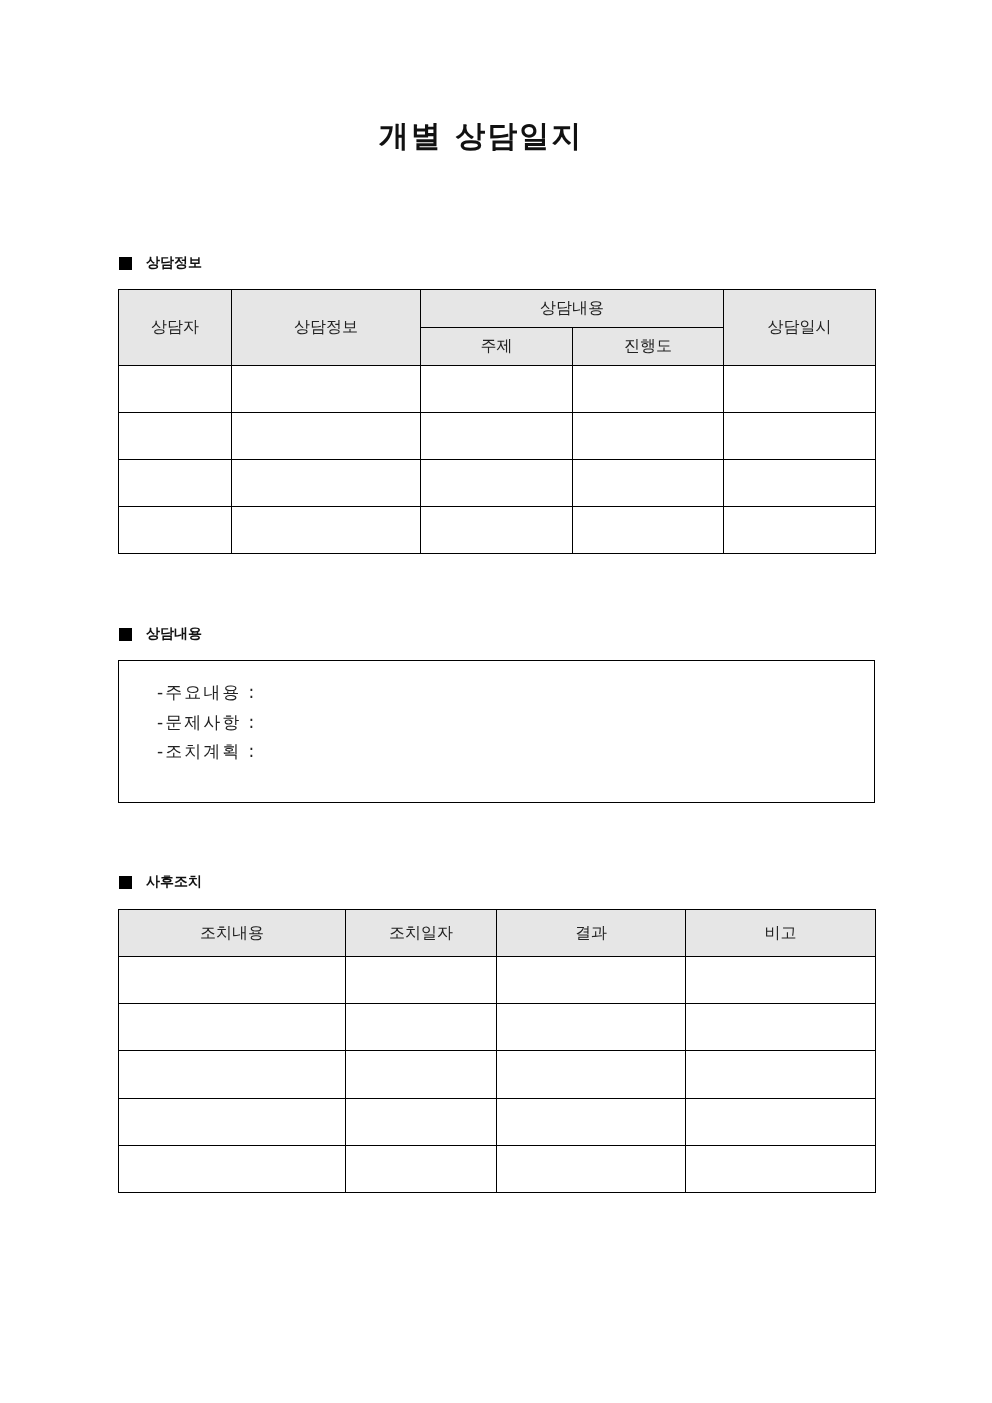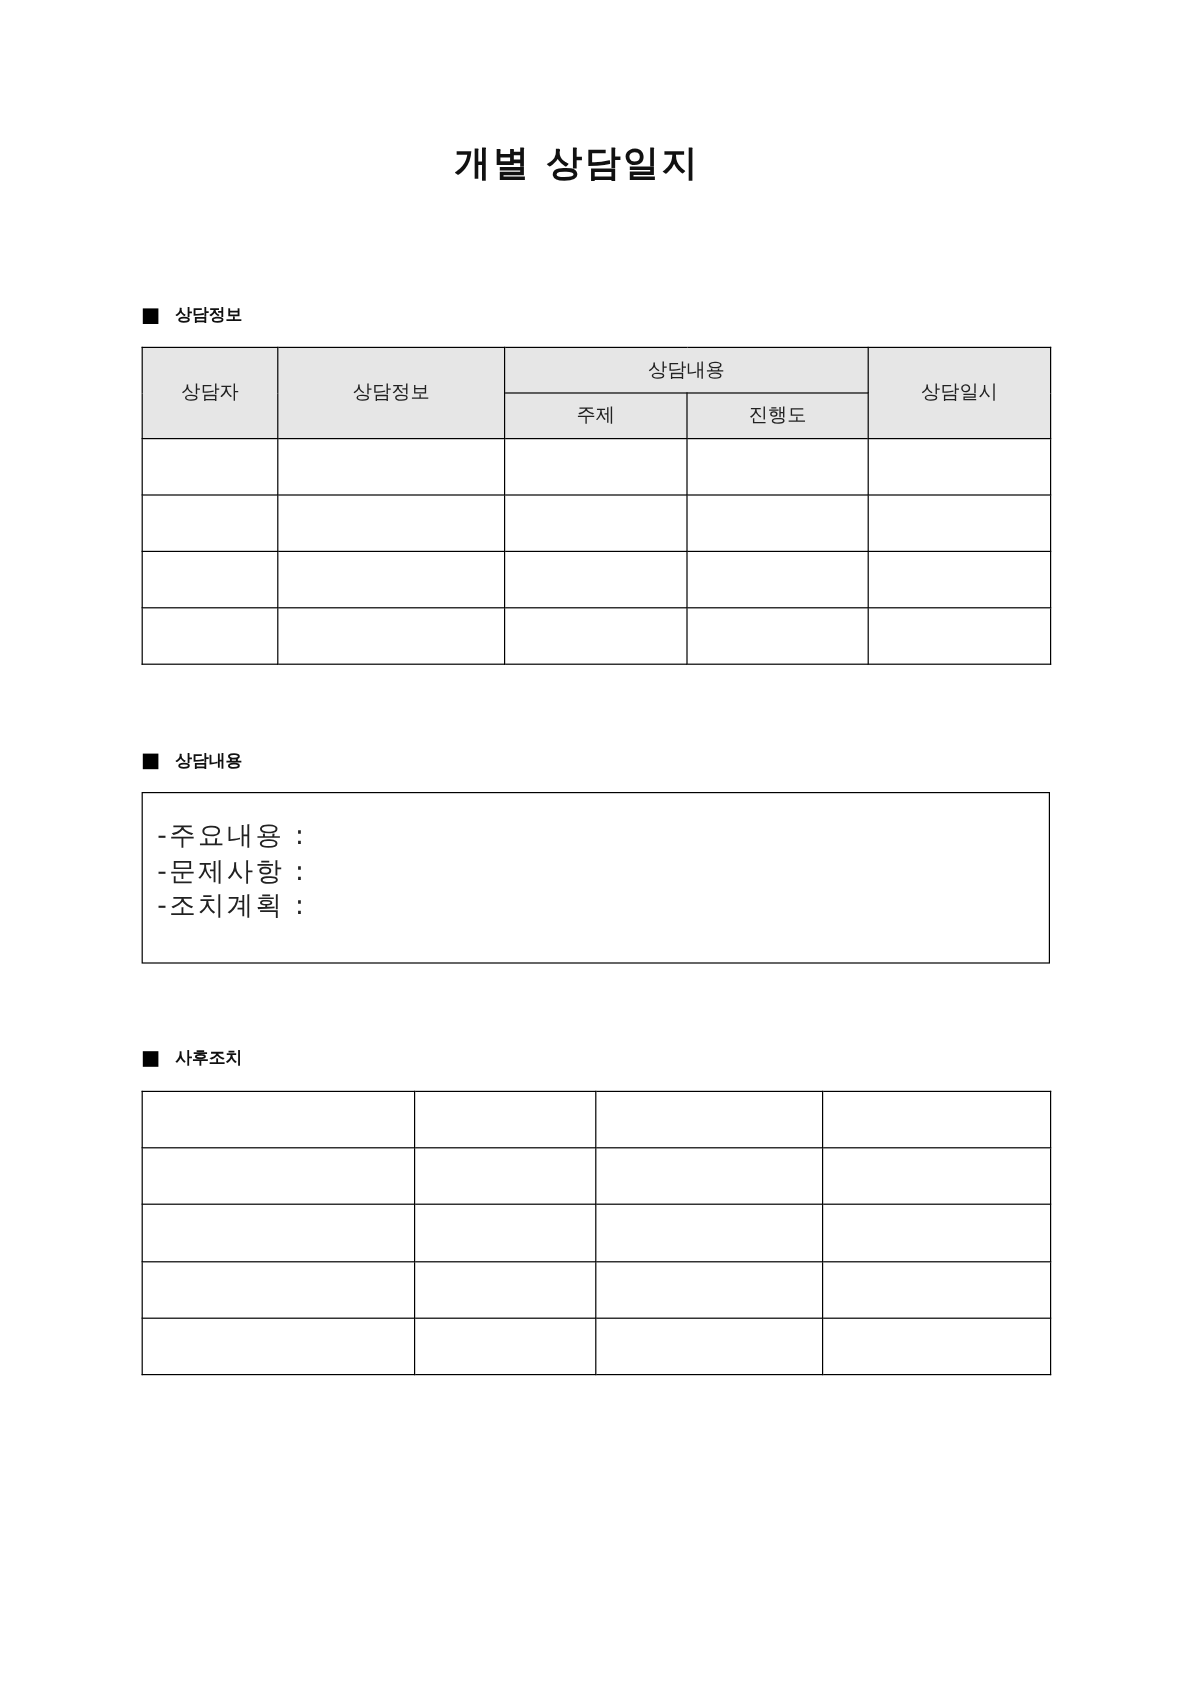--- a/index.html
+++ b/index.html
@@ -4,21 +4,21 @@
 <style>
   html, body { margin: 0; padding: 0; background: #ffffff; }
   body { width: 992px; height: 1403px; position: relative; font-family: "DejaVu Sans", "Liberation Sans", sans-serif; color: #111; }
   .title { position: absolute; top: 116px; left: 0; width: 962px; text-align: center; font-size: 30px; font-weight: bold; letter-spacing: 2px; }
   .section-h { position: absolute; left: 119px; font-size: 14px; font-weight: bold; display: flex; align-items: center; }
   .section-h .sq { display: inline-block; width: 13px; height: 13px; background: #000; margin-right: 14px; }
   table { position: absolute; border-collapse: collapse; table-layout: fixed; }
   td, th { border: 1px solid #000; font-size: 16px; font-weight: normal; text-align: center; padding: 0; color: #222; }
   th { background: #e6e6e6; }
   .memo { position: absolute; left: 118px; top: 660px; width: 755px; height: 141px; border: 1px solid #000; }
-  .memo .line { position: absolute; left: 12px; font-size: 22px; letter-spacing: 2px; color: #222; }
+  .memo .line { position: absolute; left: 38px; font-size: 17px; letter-spacing: 2px; color: #222; }
 </style>
 </head>
 <body>
 
 <div class="title">개별 상담일지</div>
 
 <div class="section-h" style="top:254px;">
   <span class="sq"></span>
   <span>상담정보</span>
 </div>
@@ -90,20 +90,26 @@
 </div>
 
 <table style="left:118px; top:909px; width:757px;">
   <colgroup>
     <col style="width:227px">
       <col style="width:151px">
       <col style="width:189px">
       <col style="width:190px">
   </colgroup>
   <tbody>
+      <tr style="height:47px;">
+    <th>조치내용</th>
+    <th>조치일자</th>
+    <th>결과</th>
+    <th>비고</th>
+  </tr>
   <tr style="height:47px;">
     <td></td>
         <td></td>
         <td></td>
         <td></td>
   </tr>
   <tr style="height:47px;">
     <td></td>
         <td></td>
         <td></td>

